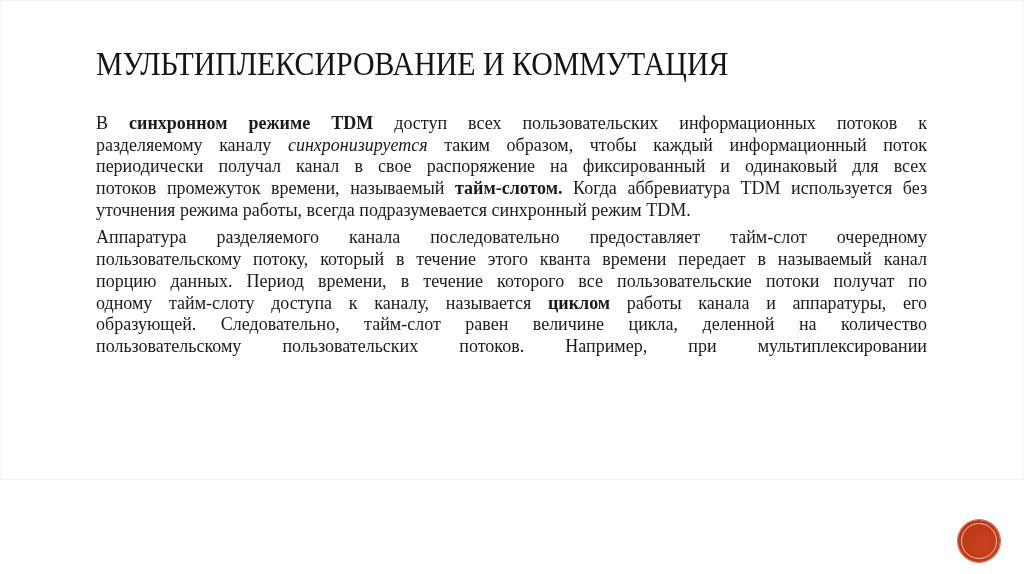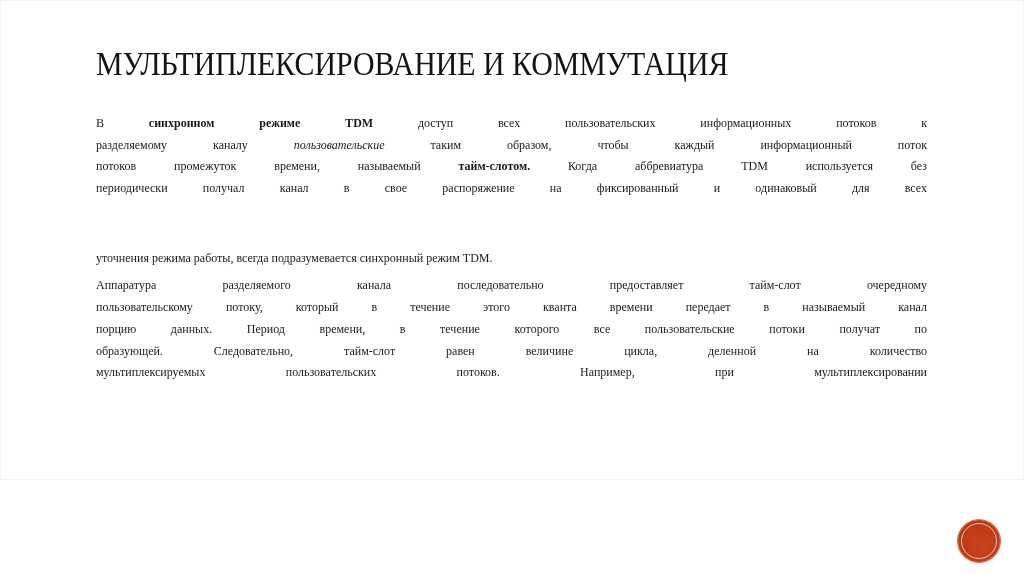--- a/index.html
+++ b/index.html
@@ -34,37 +34,36 @@
       color: #141414;
       white-space: nowrap;
       transform: scaleX(0.905);
       transform-origin: left top;
     }
     .body {
       position: absolute;
       left: 96px;
       top: 113px;
       width: 831px;
-      font-size: 12px;
+      font-size: 18px;
     }
     .para {
       margin: 0 0 6px 0;
     }
     .line {
       display: block;
       height: 21.7px;
       line-height: 21.7px;
       text-align: justify;
       text-align-last: justify;
       white-space: nowrap;
       overflow: visible;
     }
     .line.last {
       text-align-last: left;
-      margin-top: 48px;
     }
     .line .seg-b { font-weight: bold; }
     .line .seg-i { font-style: italic; }
     .page-marker {
       position: absolute;
       left: 958px;
       top: 520px;
       width: 42px;
       height: 42px;
       border-radius: 50%;
@@ -83,30 +82,31 @@
   </style>
 </head>
 <body>
 
 <div class="slide">
   <div class="title">МУЛЬТИПЛЕКСИРОВАНИЕ И КОММУТАЦИЯ</div>
 
   <div class="body">
     <div class="para">
         <span class="line"><span>В </span><span class="seg-b">синхронном режиме TDM</span><span> доступ всех пользовательских информационных потоков к</span></span>
-        <span class="line"><span>разделяемому каналу </span><span class="seg-i">пользовательские</span><span> таким образом, чтобы каждый информационный поток</span></span>
+        <span class="line"><span>разделяемому каналу </span><span class="seg-i">синхронизируется</span><span> таким образом, чтобы каждый информационный поток</span></span>
+        <span class="line"><span>периодически получал канал в свое распоряжение на фиксированный и одинаковый для всех</span></span>
         <span class="line"><span>потоков промежуток времени, называемый </span><span class="seg-b">тайм-слотом.</span><span> Когда аббревиатура TDM используется без</span></span>
-        <span class="line"><span>периодически получал канал в свое распоряжение на фиксированный и одинаковый для всех</span></span>
         <span class="line last"><span>уточнения режима работы, всегда подразумевается синхронный режим TDM.</span></span>
       </div>
     <div class="para">
         <span class="line"><span>Аппаратура разделяемого канала последовательно предоставляет тайм-слот очередному</span></span>
         <span class="line"><span>пользовательскому потоку, который в течение этого кванта времени передает в называемый канал</span></span>
         <span class="line"><span>порцию данных. Период времени, в течение которого все пользовательские потоки получат по</span></span>
+        <span class="line"><span>одному тайм-слоту доступа к каналу, называется </span><span class="seg-b">циклом</span><span> работы канала и аппаратуры, его</span></span>
         <span class="line"><span>образующей. Следовательно, тайм-слот равен величине цикла, деленной на количество</span></span>
-        <span class="line"><span>мультиплексируемых пользовательских потоков. Например, при мультиплексировании</span></span>
+        <span class="line"><span>пользовательскому пользовательских потоков. Например, при мультиплексировании</span></span>
       </div>
     <div class="para">
       </div>
   </div>
 
   <div class="page-marker"></div>
 </div>
 
 </body></html>

